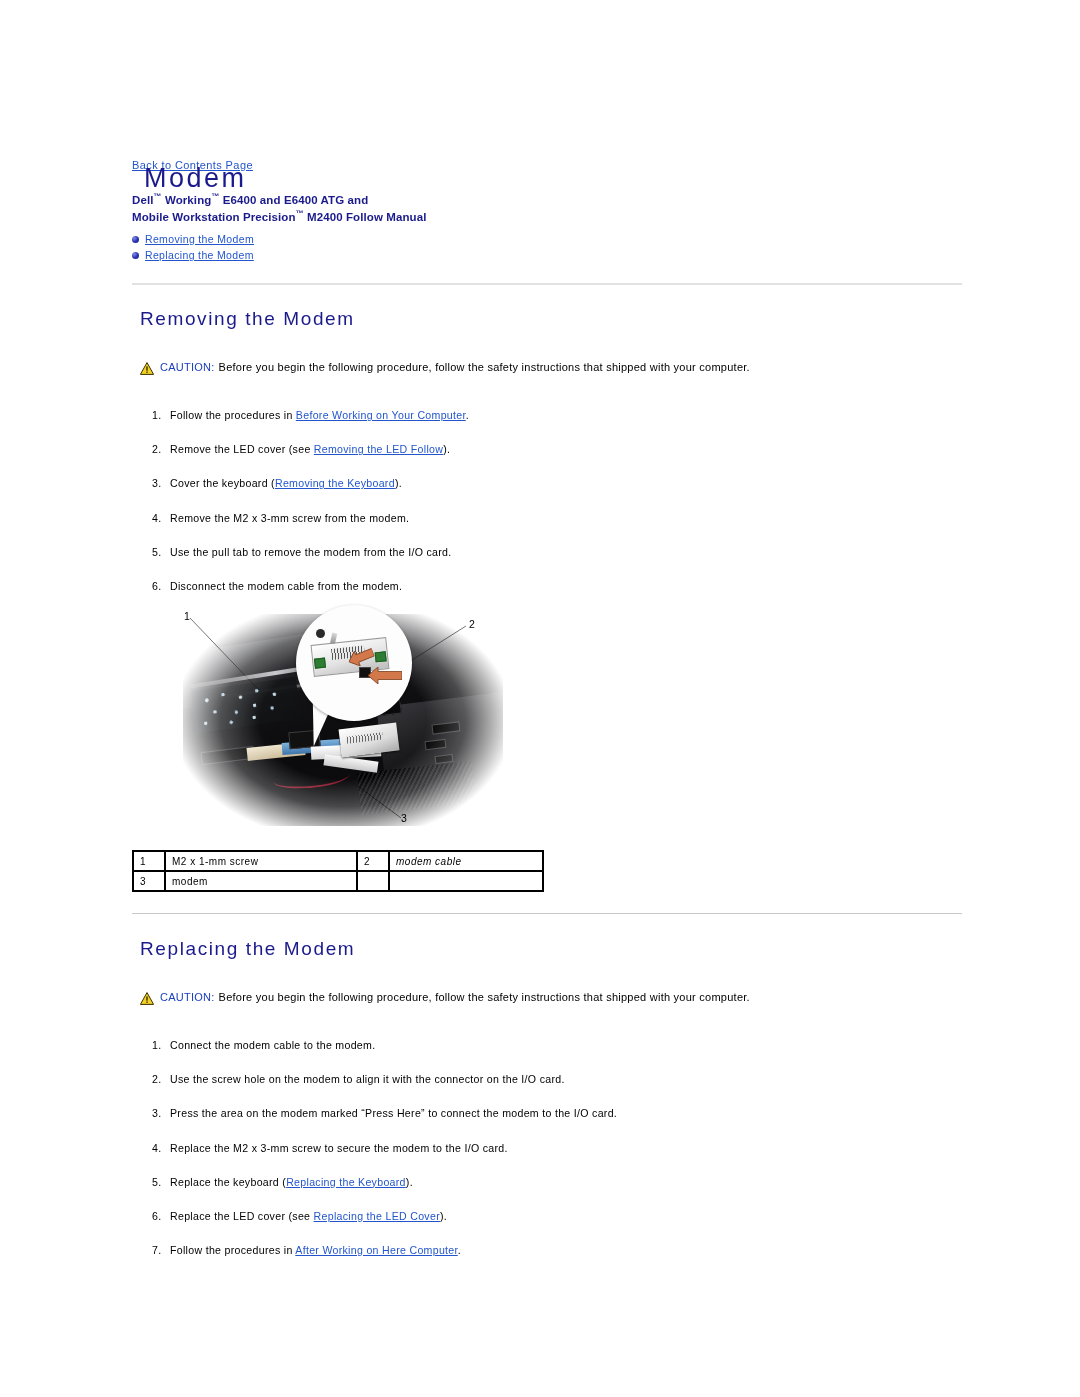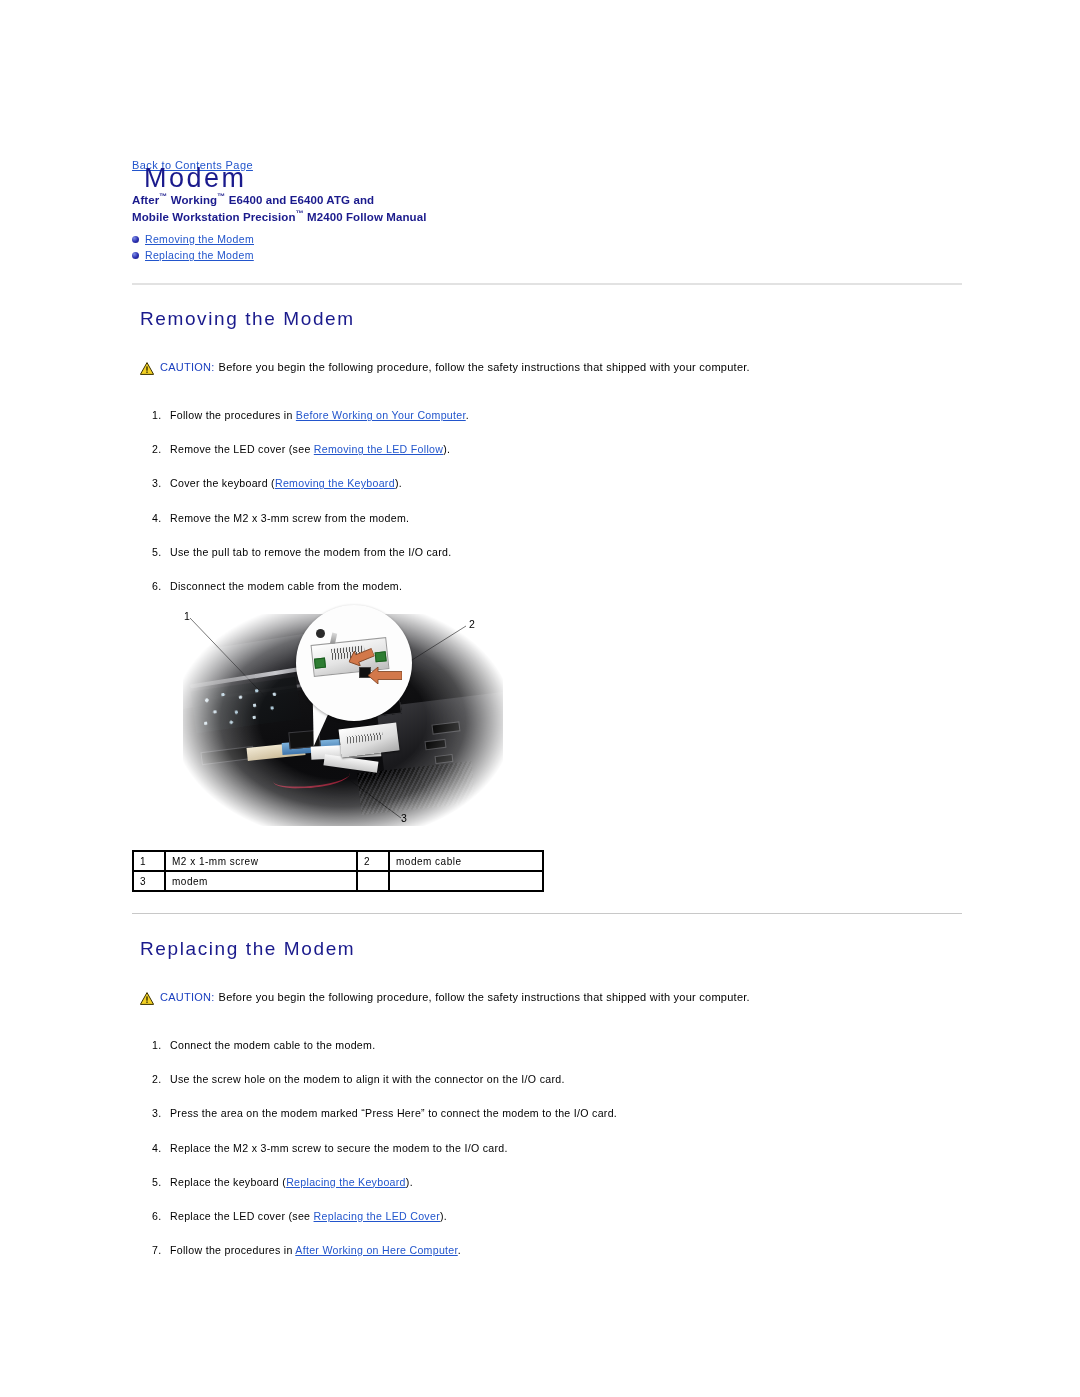--- a/index.html
+++ b/index.html
@@ -472,34 +472,34 @@
     border: 1px solid #000;
     font-size: 10px;
     letter-spacing: .5px;
     padding: 2px 6px;
     height: 14px;
     vertical-align: middle;
     background: #fff;
   }
   td.idx { width: 18px; text-align: left; padding-left: 5px; }
   td.lbl-a { width: 178px; }
-  td.lbl-b { width: 140px; }
+  td.lbl-b { width: 140px; font-style: italic; }
 </style>
 </head>
 <body>
 
 <div class="page">
 
   <a class="backlink">Back to Contents Page</a>
 
   <div class="title">Modem</div>
 
   <div class="subtitle">
     <div>
-      <span>After</span><span class="sup">™</span><span> Working</span><span class="sup">™</span><span> E6400 and E6400 ATG and</span>
+      <span>Dell</span><span class="sup">™</span><span> Working</span><span class="sup">™</span><span> E6400 and E6400 ATG and</span>
     </div>
     <div>
       <span>Mobile Workstation Precision</span><span class="sup">™</span><span> M2400 Follow Manual</span>
     </div>
   </div>
 
   <div class="toc">
     <div class="toc-row">
       <span class="bullet"></span>
       <span class="toc-link">Removing the Modem</span>

